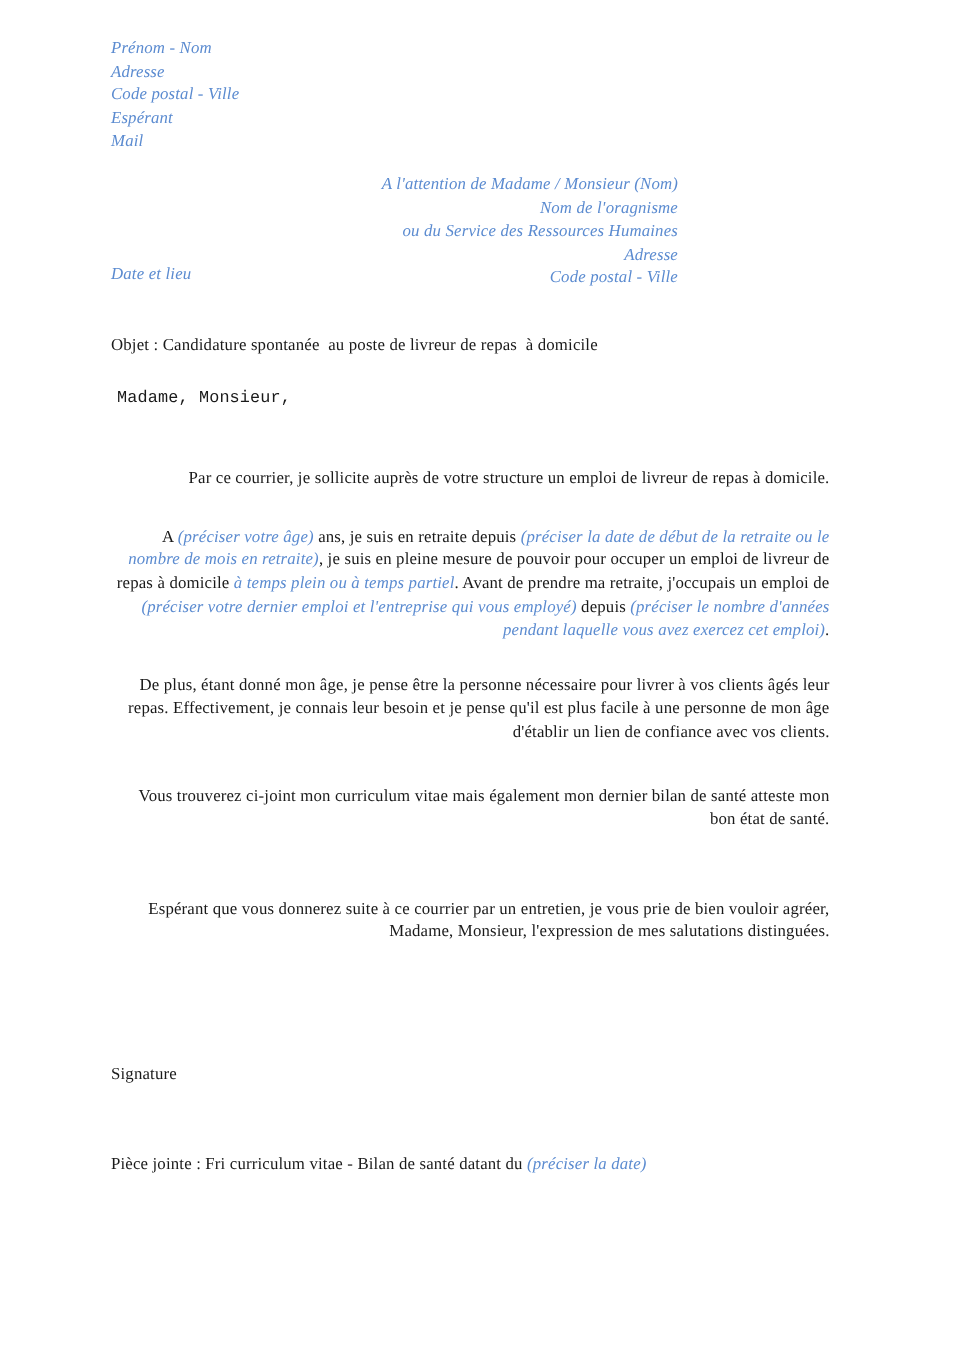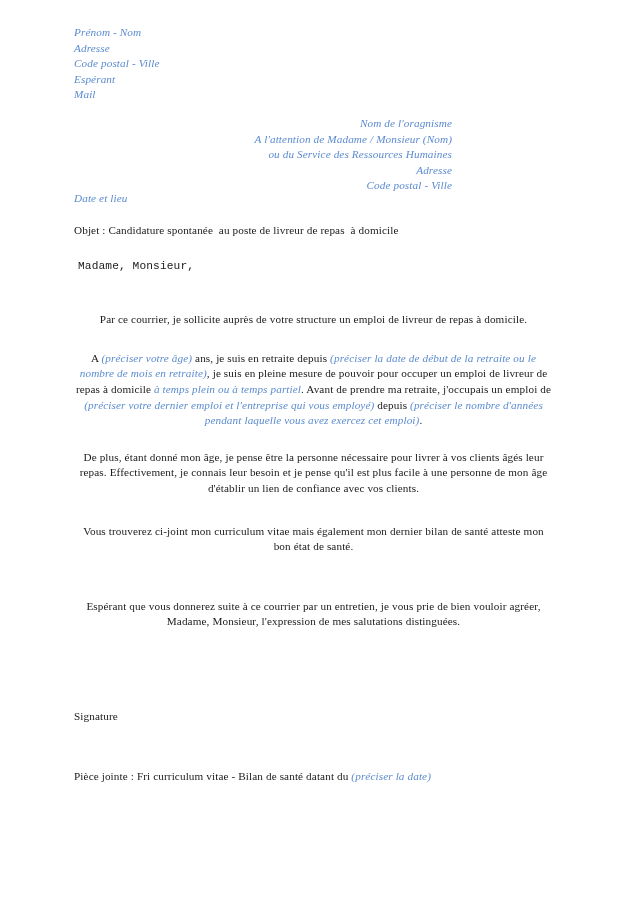--- a/index.html
+++ b/index.html
@@ -76,21 +76,21 @@
   .recipient-block .line {
     color: #5b8bd0;
     font-style: italic;
     white-space: pre;
   }
 
   
   .dateline {
     position: absolute;
     left: 74px;
-    top: 191px;
+    top: 176px;
     color: #5b8bd0;
     font-style: italic;
     white-space: pre;
   }
 
   
   .body-flow {
     position: absolute;
     left: 74px;
     top: 223px;
@@ -103,21 +103,21 @@
   }
 
   .salutation {
     margin: 0 0 38px 4px;
     white-space: pre-wrap;
     font-family: Liberation Mono, monospace;
   }
 
   .para {
     margin: 0 0 16px 0;
-    text-align: center;
+    text-align: right;
   }
 
   .para.intro   { margin-bottom: 23px; }
   .para.mixed   { margin-bottom: 21px; }
   .para.skills  { margin-bottom: 20px; }
   .para.age     { margin-bottom: 27px; }
   .para.cv      { margin-bottom: 44px; }
   .para.closing { margin-bottom: 4px; }
 
   .signature {
@@ -141,22 +141,22 @@
 
   <div class="sender-block">
       <div class="line">Prénom - Nom</div>
       <div class="line">Adresse</div>
       <div class="line">Code postal - Ville</div>
       <div class="line">Espérant</div>
       <div class="line">Mail</div>
     </div>
 
   <div class="recipient-block">
+      <div class="line">A l'attention de Madame / Monsieur (Nom)</div>
       <div class="line">Nom de l'oragnisme</div>
-      <div class="line">A l'attention de Madame / Monsieur (Nom)</div>
       <div class="line">ou du Service des Ressources Humaines</div>
       <div class="line">Adresse</div>
       <div class="line">Code postal - Ville</div>
     </div>
 
   <div class="dateline">Date et lieu</div>
 
   <div class="body-flow">
 
     <p class="subject"><span class="blk">Objet : Candidature spontanée  au poste de livreur de repas  à domicile</span></p>

